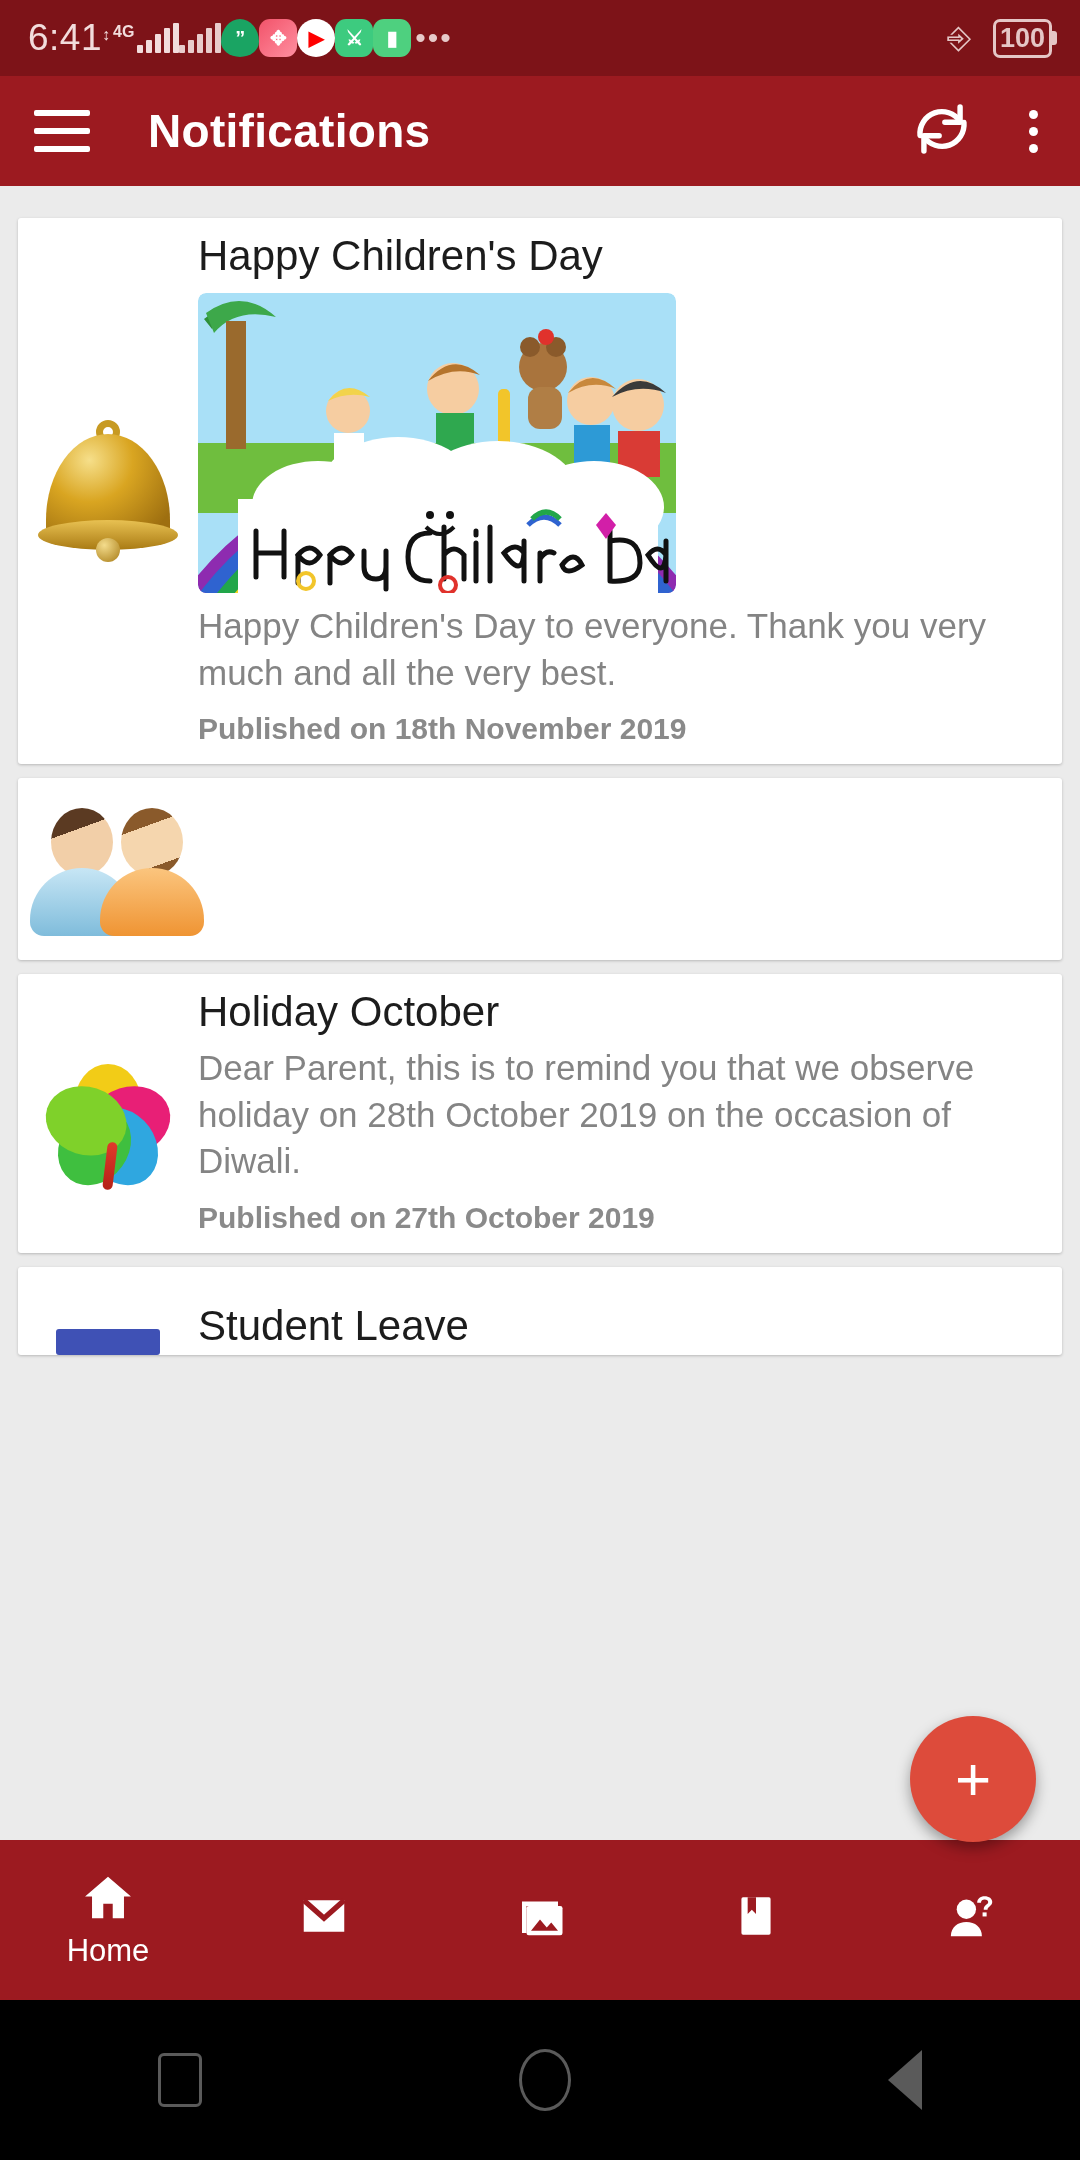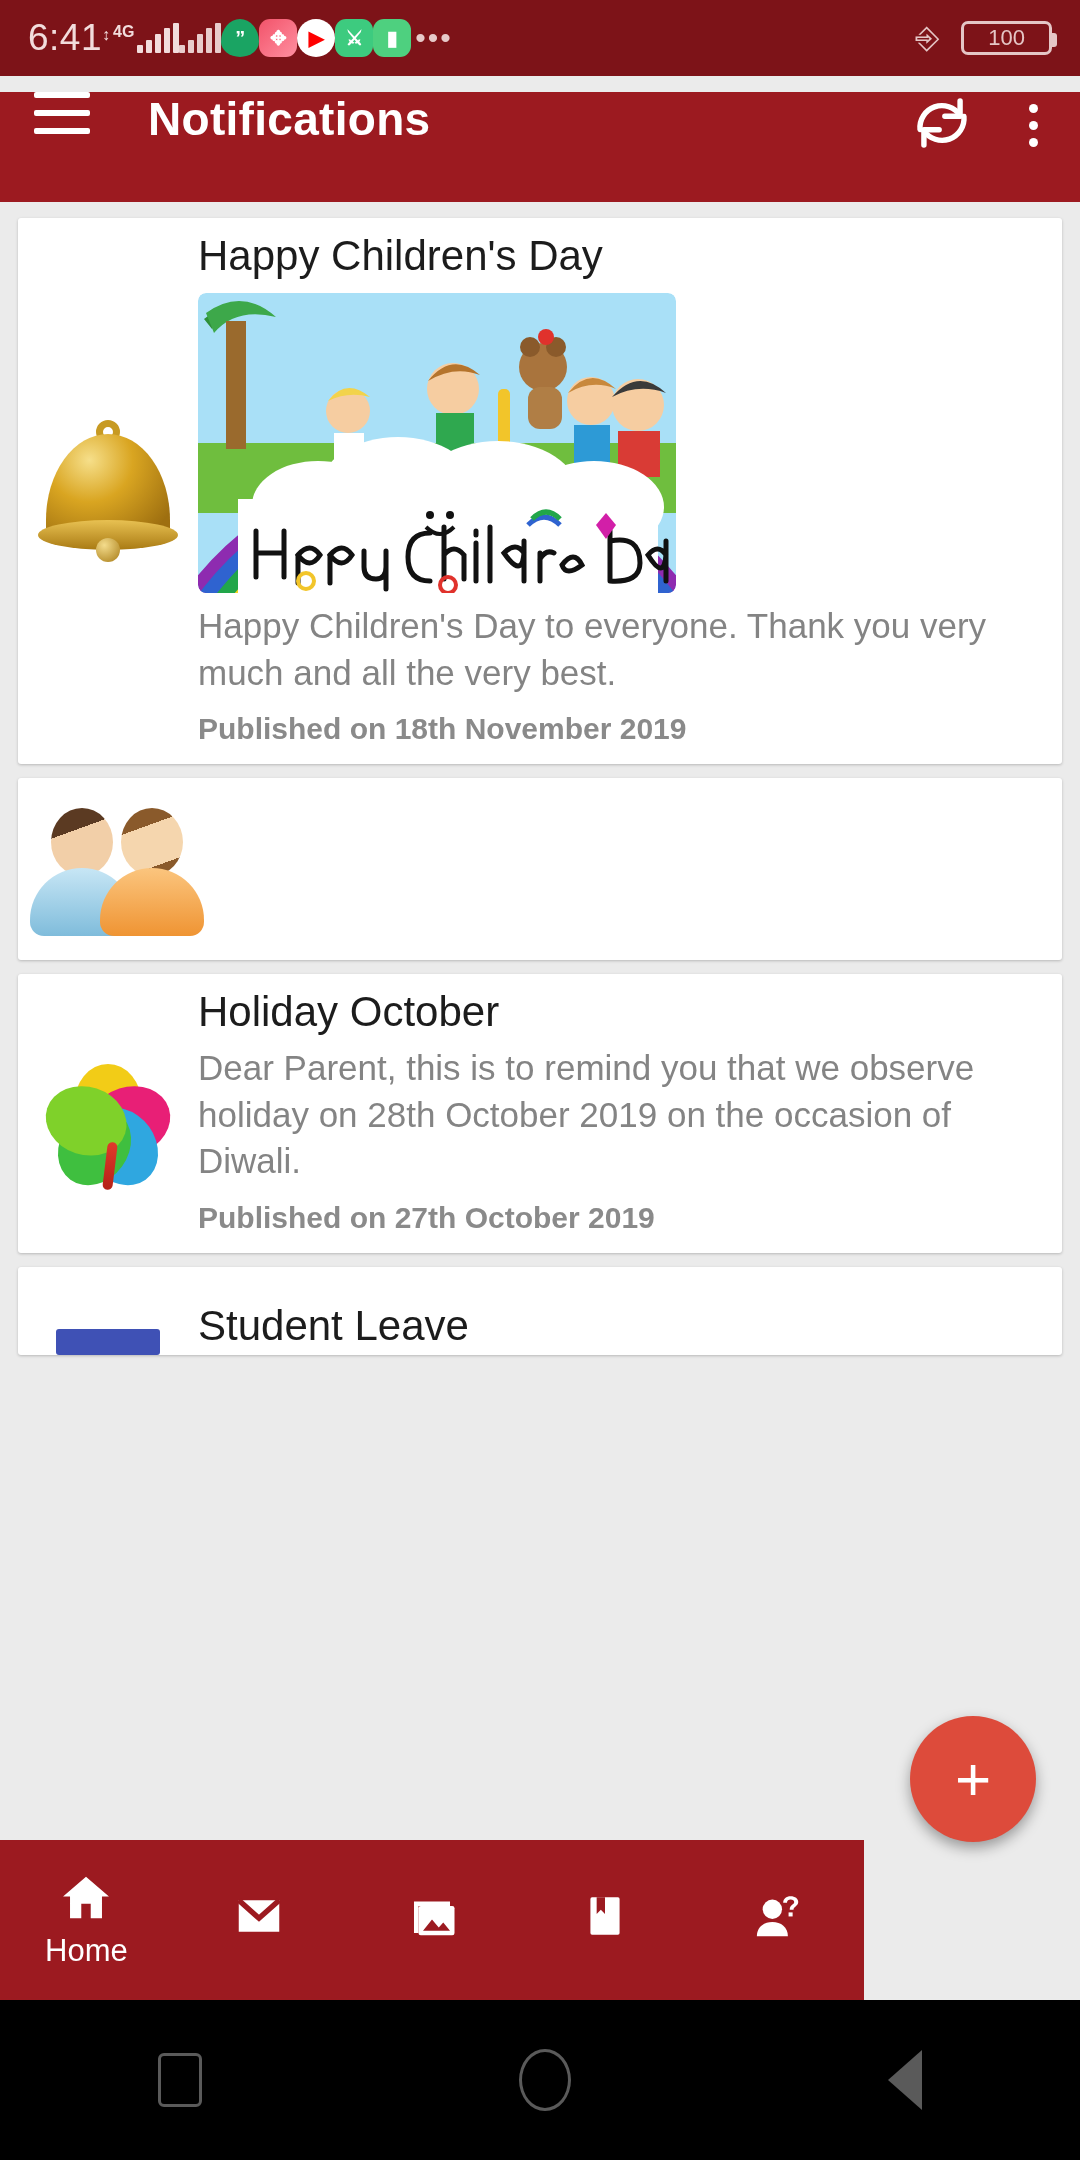--- a/index.html
+++ b/index.html
@@ -33,29 +33,29 @@
              justify-content:center; font-size: 20px; color:#fff; font-weight:700; }
   .ic-quote  { background:#1aa463; border-radius:50% 50% 50% 50%/60% 60% 40% 40%; }
   .ic-fitness{ background: linear-gradient(135deg,#f2536a,#ff8fa0); border-radius:11px; }
   .ic-youtube{ background:#fff; border-radius:50%; color:#f00; }
   .ic-green2 { background:#3dcb7f; border-radius:11px; }
   .ic-chat   { background:#4ed07f; border-radius:11px; }
   .sb-dots { font-size: 30px; letter-spacing: 2px; color:#e7c9c9; margin-left: 4px; line-height: 0.4;}
   .sb-right { margin-left:auto; display:flex; align-items:center; gap:14px; }
   .vib { width: 40px; height: 34px; display:flex; align-items:center; justify-content:center;
          font-size: 30px; color:#e5c6c6; }
-  .batt { border: 3px solid #e5c6c6; border-radius: 7px; padding: 1px 24px; font-size: 22px;
-          font-weight: 400; color:#e5c6c6; position:relative; }
+  .batt { border: 3px solid #e5c6c6; border-radius: 7px; padding: 1px 4px; font-size: 27px;
+          font-weight: 700; color:#e5c6c6; position:relative; }
   .batt:after { content:""; position:absolute; right:-8px; top:9px; width:5px; height:14px;
                 background:#e5c6c6; border-radius:0 3px 3px 0; }
 
   
   .appbar {
-    position: absolute; top: 92px; left: 0; width: 1080px; height: 110px;
-    background: #9c1a20; display: flex; align-items: flex-start; padding: 0 34px;
+    position: absolute; top: 76px; left: 0; width: 1080px; height: 110px;
+    background: #9c1a20; display: flex; align-items: center; padding: 0 34px;
   }
   .hamburger { width: 56px; height: 42px; display:flex; flex-direction:column;
                justify-content:space-between; cursor:pointer; }
   .hamburger span { display:block; height: 6px; background:#fff; border-radius:2px; }
   .appbar-title { color:#fff; font-size: 46px; font-weight: 700; margin-left: 58px;
                   letter-spacing: 0.3px; }
   .appbar-actions { margin-left:auto; display:flex; align-items:center; gap: 48px; }
   .kebab { display:flex; flex-direction:column; gap:8px; padding: 8px; }
   .kebab i { width: 9px; height: 9px; background:#fff; border-radius:50%; display:block; }
 
@@ -115,21 +115,21 @@
   .card.partial { overflow: hidden; height: 88px; padding-bottom: 0; align-items:flex-end; }
   .blue-bar { width: 104px; height: 26px; background:#3f51b5; border-radius: 3px; margin-top: 34px; }
 
   
   .fab { position:absolute; right: 44px; bottom: 318px; width: 126px; height: 126px;
          border-radius: 50%; background:#dd4b3b; box-shadow: 0 6px 14px rgba(0,0,0,0.35);
          display:flex; align-items:center; justify-content:center; color:#fff;
          font-size: 62px; font-weight: 300; line-height: 1; z-index: 20; cursor:pointer; }
 
   
-  .bottomnav { position:absolute; bottom: 160px; left:0; width:864px; height:160px;
+  .bottomnav { position:absolute; bottom: 160px; left:0; width:1080px; height:160px;
                background:#9c1a20; display:flex; align-items:center; }
   .navitem { flex:1; display:flex; flex-direction:column; align-items:center;
              justify-content:center; gap: 8px; cursor:pointer; }
   .navitem svg { display:block; }
   .navlabel { color:#fff; font-size: 31px; }
 
   
   .androidnav { position:absolute; bottom:0; left:0; width:1080px; height:160px;
                 background:#000; display:flex; align-items:center; justify-content:space-around; }
   .an-sq { width: 44px; height: 54px; border: 3px solid #5a5a5a; border-radius: 6px; }

